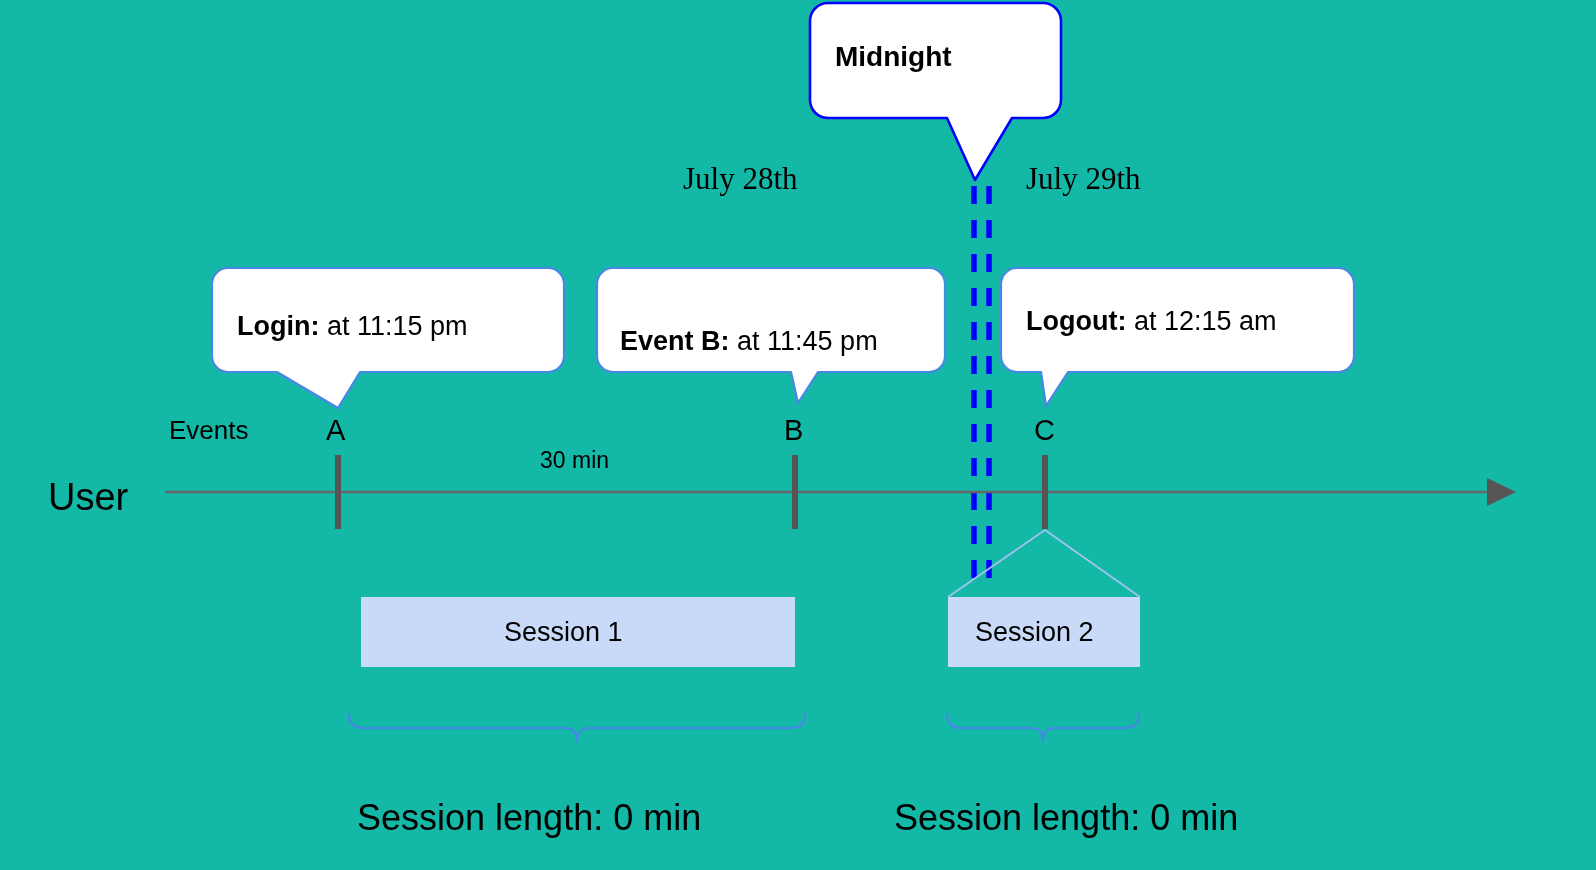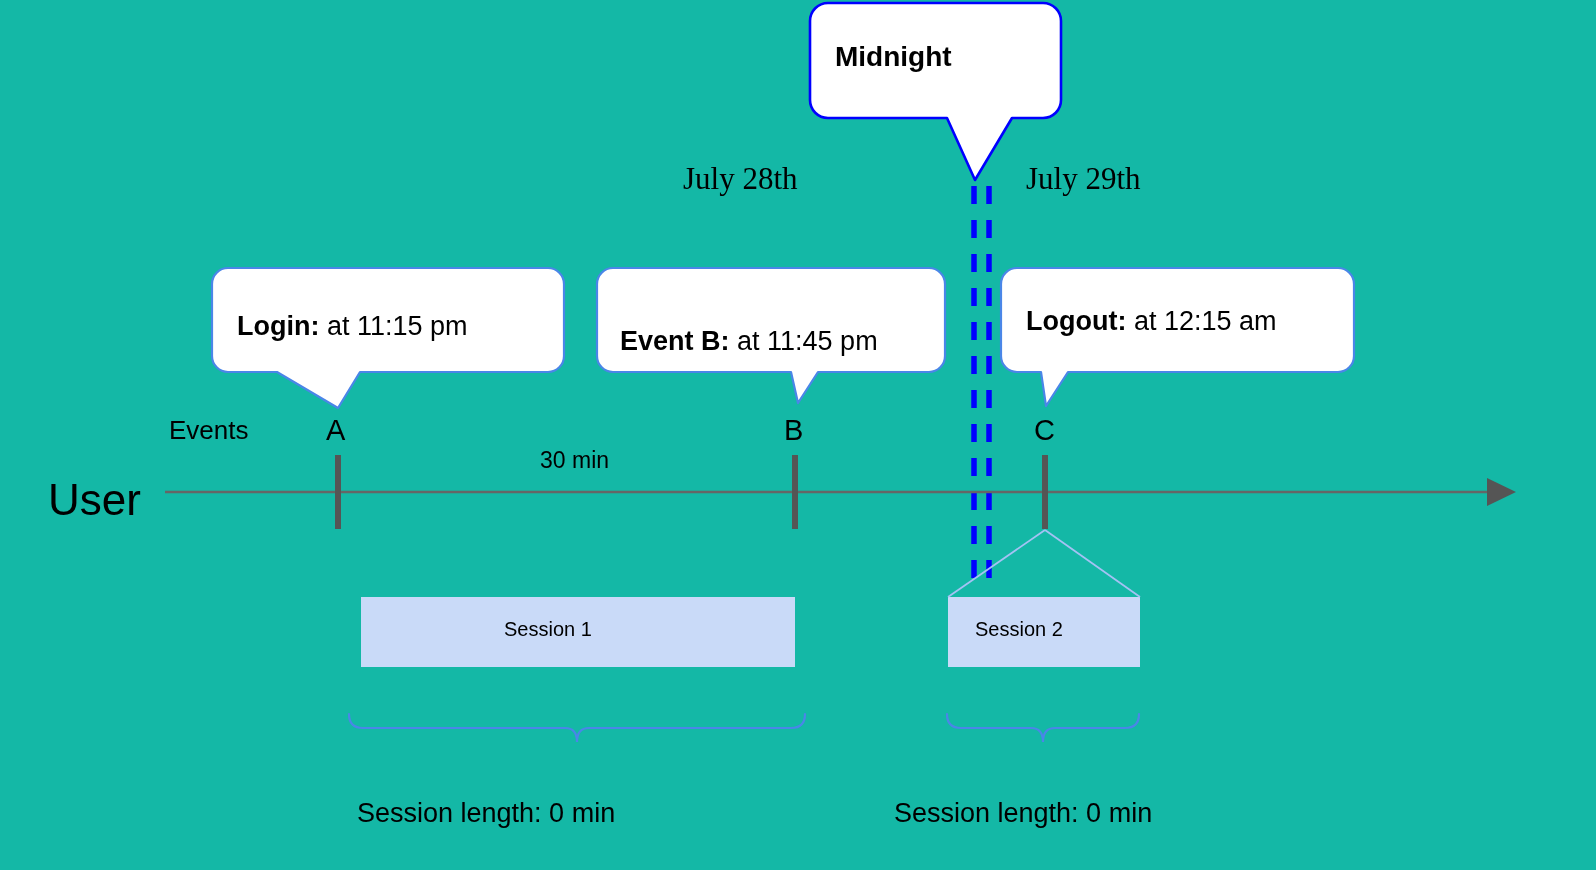--- a/index.html
+++ b/index.html
@@ -36,27 +36,27 @@
     letter-spacing: 0px;
   }
   .callout-text b { font-weight: bold; }
   .midnight-text {
     font-size: 28px;
     font-weight: bold;
   }
   
   .date-text { font-size: 31px; font-family: Liberation Serif, serif; }
   
-  .user-text { font-size: 44px; }
+  .user-text { font-size: 38px; }
   .events-text { font-size: 26px; margin-left: 40px; }
   .evmark-text { font-size: 29px; }
   .gap-text { font-size: 23px; }
   
-  .session-text { font-size: 20px; }
-  .slen-text { font-size: 27px; }
+  .session-text { font-size: 27px; }
+  .slen-text { font-size: 36px; }
 </style>
 </head>
 <body>
 
 <div id="stage">
 
   <svg id="vec" viewBox="0 0 1596 870" xmlns="http://www.w3.org/2000/svg">
 
     <g>
       <path d="M828 3 H1043 a18 18 0 0 1 18 18 V100 a18 18 0 0 1 -18 18 H1012 L975 180 L947 118 H828 a18 18 0 0 1 -18 -18 V21 a18 18 0 0 1 18 -18 Z" fill="#ffffff" stroke="#0000ff" stroke-width="2.6" stroke-linejoin="round"></path>

